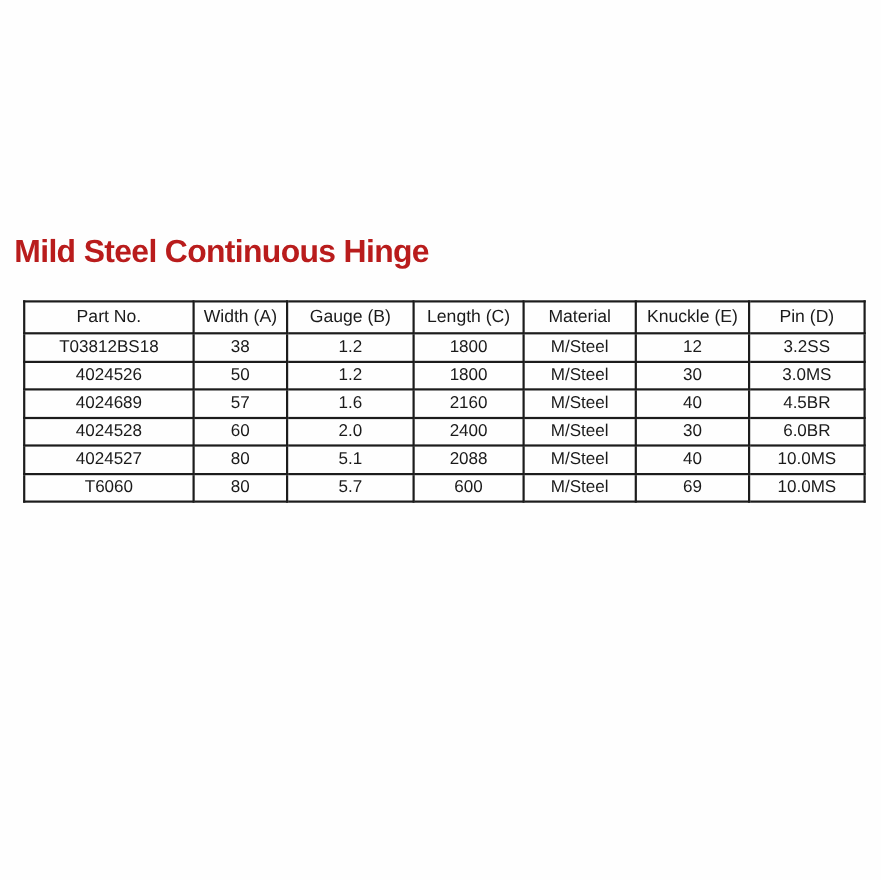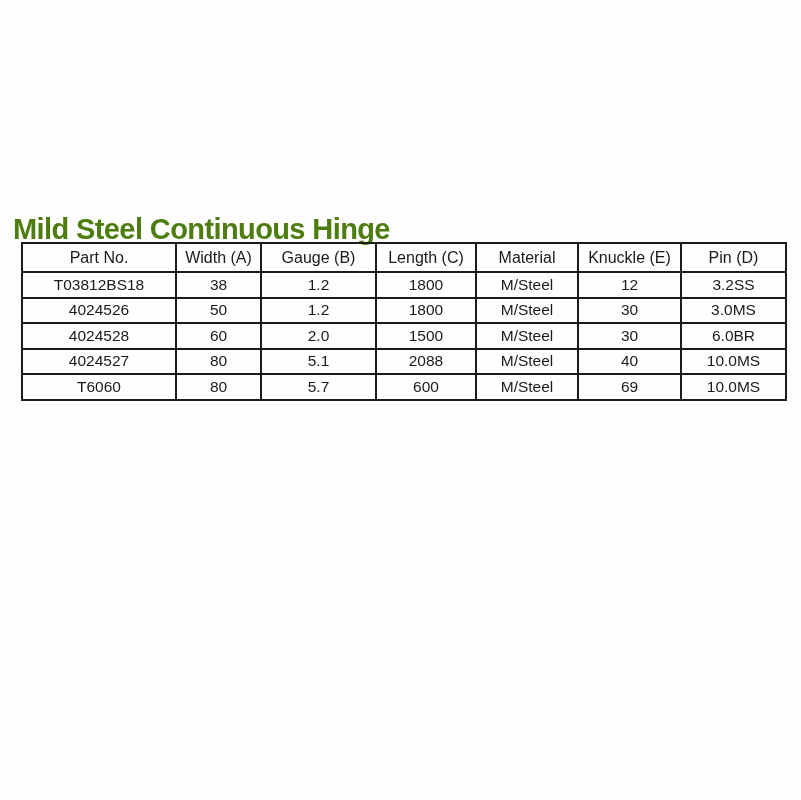--- a/index.html
+++ b/index.html
@@ -18,27 +18,27 @@
   }
   .title {
     position: absolute;
     left: 13px;
     top: 212px;
     margin: 0;
     font-size: 29px;
     line-height: 34px;
     font-weight: bold;
     letter-spacing: -0.6px;
-    color: #4d7c0f;
+    color: #b91c1c;
     white-space: nowrap;
   }
   table.spec-table {
     position: absolute;
     left: 21px;
-    top: 242px;
+    top: 273px;
     width: 764px;
     border-collapse: collapse;
     table-layout: fixed;
   }
   .spec-table th,
   .spec-table td {
     border: 2px solid #1c1c1c;
     text-align: center;
     vertical-align: middle;
     padding: 0;
@@ -96,24 +96,33 @@
       <tr>
         <td>4024526</td>
         <td>50</td>
         <td>1.2</td>
         <td>1800</td>
         <td>M/Steel</td>
         <td>30</td>
         <td>3.0MS</td>
       </tr>
       <tr>
+        <td>4024689</td>
+        <td>57</td>
+        <td>1.6</td>
+        <td>2160</td>
+        <td>M/Steel</td>
+        <td>40</td>
+        <td>4.5BR</td>
+      </tr>
+      <tr>
         <td>4024528</td>
         <td>60</td>
         <td>2.0</td>
-        <td>1500</td>
+        <td>2400</td>
         <td>M/Steel</td>
         <td>30</td>
         <td>6.0BR</td>
       </tr>
       <tr>
         <td>4024527</td>
         <td>80</td>
         <td>5.1</td>
         <td>2088</td>
         <td>M/Steel</td>

